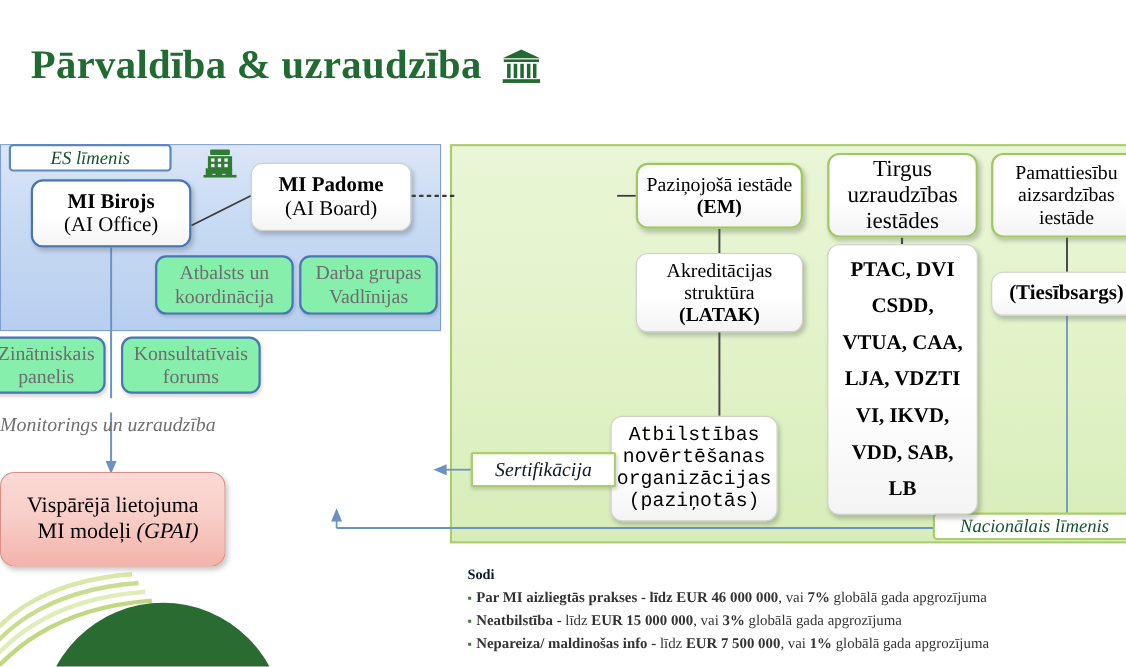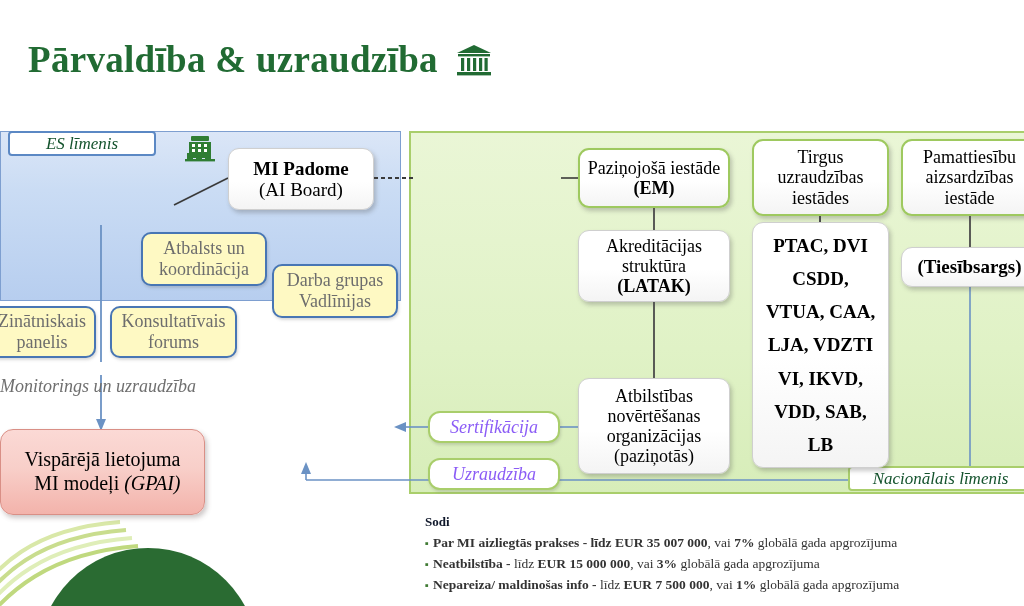--- a/index.html
+++ b/index.html
@@ -70,60 +70,60 @@
     box-shadow: 2px 3px 4px rgba(80,80,80,.30);
   }
   .box .lines { padding: 0 5px; }
   .b-blue  { border: 2px solid #4876b4; }
   .b-green { border: 2px solid #9ec95f; }
   .b-plain { border: 1px solid #cfcfcf; }
 
   .sub-blue {
     position: absolute;
     display: flex; align-items: center; justify-content: center; text-align: center;
-    background: #fef9c3; border: 2px solid #4876b4; border-radius: 10px;
+    background: #86efac; border: 2px solid #4876b4; border-radius: 10px;
     color: #6d6d6d; font-size: 18px; line-height: 1.15;
     box-shadow: 1px 2px 3px rgba(80,80,80,.22);
   }
 
   
   .box-pink {
     position: absolute;
     display: flex; align-items: center; justify-content: center; text-align: center;
     background: linear-gradient(180deg,#fbd9d5 0%,#f8cfc9 45%,#f3b3ab 100%);
     border: 1px solid #d98f86; border-radius: 13px;
     box-shadow: 2px 3px 5px rgba(90,70,70,.30);
     line-height: 1.18;
   }
 
   
   .lbl-italic {
     position: absolute;
     display: flex; align-items: center; justify-content: center;
-    background: #ffffff; border: 2px solid #a9ce6b; border-radius: 12px;
-    font-style: italic; color: #8b5cf6; font-size: 18px;
+    background: #ffffff; border: 2px solid #a9ce6b; border-radius: 2px;
+    font-style: italic; color: #0f172a; font-size: 18px;
     box-shadow: 1px 2px 3px rgba(80,80,80,.20);
   }
 
   
   #mi-birojs   { left: 28px;  top: 163px; width: 146px; height: 62px; font-size: 19px; }
   #mi-padome   { left: 228px; top: 148px; width: 146px; height: 62px; font-size: 19px; }
   #atbalsts    { left: 141px; top: 232px; width: 126px; height: 54px; }
-  #darba-gr    { left: 272px; top: 232px; width: 126px; height: 54px; margin-top: 32px; }
+  #darba-gr    { left: 272px; top: 232px; width: 126px; height: 54px; }
   #zinatnisk   { left: -12px; top: 306px; width: 108px; height: 52px; }
   #konsultat   { left: 110px; top: 306px; width: 127px; height: 52px; }
 
   #varam   { left: 414px; top: 140px; width: 147px; height: 75px; font-size: 18px; }
   #em      { left: 578px; top: 148px; width: 152px; height: 60px; font-size: 18px; }
-  #tirgus  { left: 752px; top: 139px; width: 137px; height: 77px; font-size: 18px; }
+  #tirgus  { left: 752px; top: 139px; width: 137px; height: 77px; font-size: 21px; }
   #pamat   { left: 901px; top: 139px; width: 137px; height: 77px; font-size: 18px; }
   #latak   { left: 578px; top: 230px; width: 152px; height: 72px; font-size: 18px; }
   #agencies{ left: 752px; top: 222px; width: 137px; height: 246px; font-size: 19px; font-weight: bold; }
   #tiesib  { left: 901px; top: 247px; width: 137px; height: 40px; font-size: 19px; font-weight: bold; }
-  #atbilst { left: 578px; top: 378px; width: 152px; height: 96px; font-size: 18px; }
+  #atbilst { left: 555px; top: 378px; width: 152px; height: 96px; font-size: 18px; font-family: Liberation Mono, monospace; }
 
   #sertif  { left: 428px; top: 411px; width: 132px; height: 32px; }
   #uzraud  { left: 428px; top: 458px; width: 132px; height: 32px; }
 
   #augsta  { left: 218px; top: 392px; width: 175px; height: 72px; font-size: 20px; }
   #gpai    { left: 0px;   top: 429px; width: 205px; height: 86px; font-size: 20px; text-align: right; }
 
   .bold { font-weight: bold; }
   .ital { font-style: italic; }
 
@@ -219,20 +219,26 @@
     <g fill="#ffffff">
       <rect x="8" y="10" width="3" height="3"></rect>
         <rect x="14" y="10" width="3" height="3"></rect>
         <rect x="20" y="10" width="3" height="3"></rect>
       <rect x="8" y="15" width="3" height="3"></rect>
         <rect x="14" y="15" width="3" height="3"></rect>
         <rect x="20" y="15" width="3" height="3"></rect>
     </g>
   </svg>
 
+  <div class="box b-blue" id="mi-birojs">
+    <div class="lines">
+      <div class="bold">MI Birojs</div>
+      <div>(AI Office)</div>
+    </div>
+  </div>
   <div class="box b-plain" id="mi-padome">
     <div class="lines">
       <div class="bold">MI Padome</div>
       <div>(AI Board)</div>
     </div>
   </div>
   <div class="sub-blue" id="atbalsts">
     <div>
       <div>Atbalsts un</div>
       <div>koordinācija</div>
@@ -302,37 +308,36 @@
   <div class="box b-plain" id="atbilst">
     <div class="lines">
       <div>Atbilstības</div>
       <div>novērtēšanas</div>
       <div>organizācijas</div>
       <div>(paziņotās)</div>
     </div>
   </div>
 
   <div class="lbl-italic" id="sertif">Sertifikācija</div>
-  <div class="lbl-italic" id="uzraud">Uzraudzība</div>
 
   <div class="box-pink" id="gpai">
     <div>
       <div>Vispārējā lietojuma</div>
       <div>
         <span>MI modeļi </span><span class="ital">(GPAI)</span>
       </div>
     </div>
   </div>
 
   <div class="sodi">
     <div class="sodi-title">Sodi</div>
     <div id="sodi-list">
         <div class="sodi-item">
           <span class="bullet">▪</span>
-          <span><span style="font-weight: bold;">Par MI aizliegtās prakses - līdz EUR 35 007 000</span><span>, vai </span><span style="font-weight: bold;">7%</span><span> globālā gada apgrozījuma</span></span>
+          <span><span style="font-weight: bold;">Par MI aizliegtās prakses - līdz EUR 46 000 000</span><span>, vai </span><span style="font-weight: bold;">7%</span><span> globālā gada apgrozījuma</span></span>
         </div>
         <div class="sodi-item">
           <span class="bullet">▪</span>
           <span><span style="font-weight: bold;">Neatbilstība - </span><span>līdz </span><span style="font-weight: bold;">EUR 15 000 000</span><span>, vai </span><span style="font-weight: bold;">3%</span><span> globālā gada apgrozījuma</span></span>
         </div>
         <div class="sodi-item">
           <span class="bullet">▪</span>
           <span><span style="font-weight: bold;">Nepareiza/ maldinošas info - </span><span>līdz </span><span style="font-weight: bold;">EUR 7 500 000</span><span>, vai </span><span style="font-weight: bold;">1%</span><span> globālā gada apgrozījuma</span></span>
         </div>
       </div>

